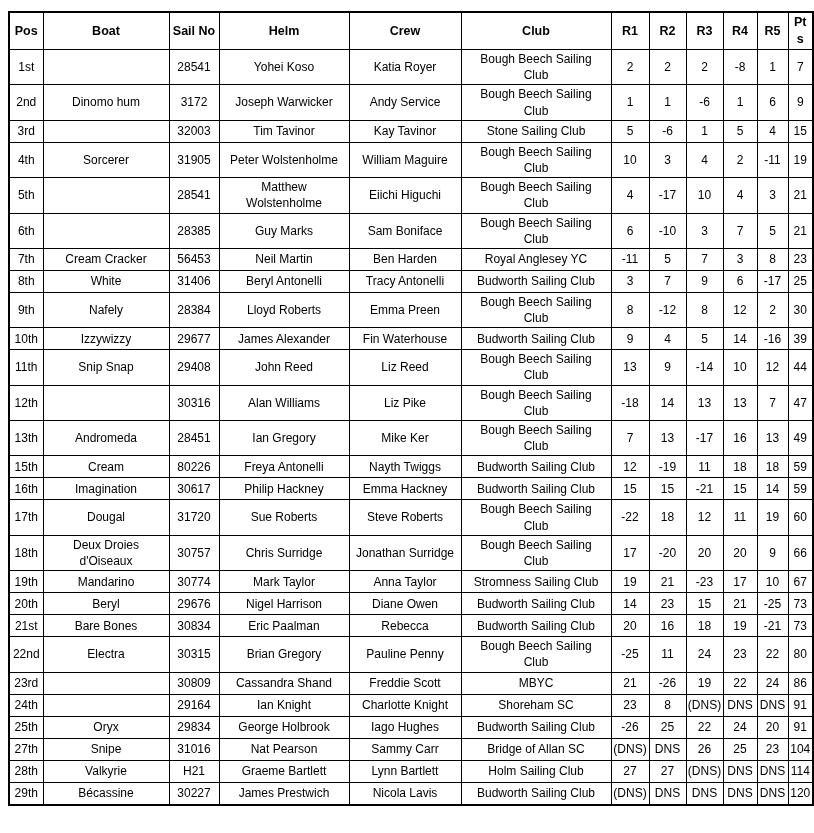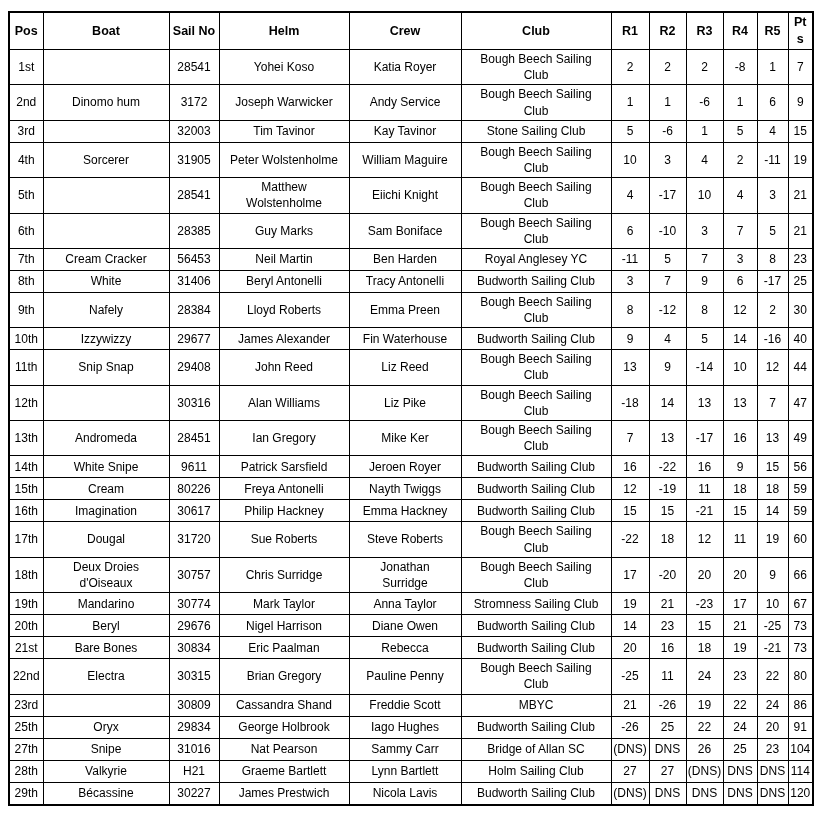--- a/index.html
+++ b/index.html
@@ -51,21 +51,21 @@
   col.c-r2   { width: 37px; }
   col.c-r3   { width: 37px; }
   col.c-r4   { width: 34px; }
   col.c-r5   { width: 31px; }
   col.c-pts  { width: 25px; }
   
   td.cell-pos   { padding: 1px 0; white-space: nowrap; }
   td.cell-boat  { padding: 1px 10px; }
   td.cell-sail-no { padding: 1px 2px; white-space: nowrap; margin-left: 24px; }
   td.cell-helm  { padding: 1px 3px; text-align: center; }
-  td.cell-crew  { padding: 1px 8px; text-align: center; }
+  td.cell-crew  { padding: 1px 0; text-align: center; }
   td.cell-club  { padding: 1px 9px; }
   td.cell-r1, td.cell-r2, td.cell-r3, td.cell-r4, td.cell-r5, td.cell-pts {
     padding: 1px 0;
     white-space: nowrap;
   }
 </style>
 </head>
 <body>
 
 <div class="page">
@@ -155,21 +155,21 @@
           <td class="cell-r3">4</td>
           <td class="cell-r4">2</td>
           <td class="cell-r5">-11</td>
           <td class="cell-pts">19</td>
         </tr>
         <tr>
           <td class="cell-pos">5th</td>
           <td class="cell-boat"></td>
           <td class="cell-sail-no">28541</td>
           <td class="cell-helm">Matthew Wolstenholme</td>
-          <td class="cell-crew">Eiichi Knight</td>
+          <td class="cell-crew">Eiichi Higuchi</td>
           <td class="cell-club">Bough Beech Sailing Club</td>
           <td class="cell-r1">4</td>
           <td class="cell-r2">-17</td>
           <td class="cell-r3">10</td>
           <td class="cell-r4">4</td>
           <td class="cell-r5">3</td>
           <td class="cell-pts">21</td>
         </tr>
         <tr>
           <td class="cell-pos">6th</td>
@@ -232,21 +232,21 @@
           <td class="cell-boat">Izzywizzy</td>
           <td class="cell-sail-no">29677</td>
           <td class="cell-helm">James Alexander</td>
           <td class="cell-crew">Fin Waterhouse</td>
           <td class="cell-club">Budworth Sailing Club</td>
           <td class="cell-r1">9</td>
           <td class="cell-r2">4</td>
           <td class="cell-r3">5</td>
           <td class="cell-r4">14</td>
           <td class="cell-r5">-16</td>
-          <td class="cell-pts">40</td>
+          <td class="cell-pts">39</td>
         </tr>
         <tr>
           <td class="cell-pos">11th</td>
           <td class="cell-boat">Snip Snap</td>
           <td class="cell-sail-no">29408</td>
           <td class="cell-helm">John Reed</td>
           <td class="cell-crew">Liz Reed</td>
           <td class="cell-club">Bough Beech Sailing Club</td>
           <td class="cell-r1">13</td>
           <td class="cell-r2">9</td>
@@ -275,34 +275,20 @@
           <td class="cell-sail-no">28451</td>
           <td class="cell-helm">Ian Gregory</td>
           <td class="cell-crew">Mike Ker</td>
           <td class="cell-club">Bough Beech Sailing Club</td>
           <td class="cell-r1">7</td>
           <td class="cell-r2">13</td>
           <td class="cell-r3">-17</td>
           <td class="cell-r4">16</td>
           <td class="cell-r5">13</td>
           <td class="cell-pts">49</td>
-        </tr>
-        <tr>
-          <td class="cell-pos">14th</td>
-          <td class="cell-boat">White Snipe</td>
-          <td class="cell-sail-no">9611</td>
-          <td class="cell-helm">Patrick Sarsfield</td>
-          <td class="cell-crew">Jeroen Royer</td>
-          <td class="cell-club">Budworth Sailing Club</td>
-          <td class="cell-r1">16</td>
-          <td class="cell-r2">-22</td>
-          <td class="cell-r3">16</td>
-          <td class="cell-r4">9</td>
-          <td class="cell-r5">15</td>
-          <td class="cell-pts">56</td>
         </tr>
         <tr>
           <td class="cell-pos">15th</td>
           <td class="cell-boat">Cream</td>
           <td class="cell-sail-no">80226</td>
           <td class="cell-helm">Freya Antonelli</td>
           <td class="cell-crew">Nayth Twiggs</td>
           <td class="cell-club">Budworth Sailing Club</td>
           <td class="cell-r1">12</td>
           <td class="cell-r2">-19</td>
@@ -417,20 +403,34 @@
           <td class="cell-crew">Freddie Scott</td>
           <td class="cell-club">MBYC</td>
           <td class="cell-r1">21</td>
           <td class="cell-r2">-26</td>
           <td class="cell-r3">19</td>
           <td class="cell-r4">22</td>
           <td class="cell-r5">24</td>
           <td class="cell-pts">86</td>
         </tr>
         <tr>
+          <td class="cell-pos">24th</td>
+          <td class="cell-boat"></td>
+          <td class="cell-sail-no">29164</td>
+          <td class="cell-helm">Ian Knight</td>
+          <td class="cell-crew">Charlotte Knight</td>
+          <td class="cell-club">Shoreham SC</td>
+          <td class="cell-r1">23</td>
+          <td class="cell-r2">8</td>
+          <td class="cell-r3">(DNS)</td>
+          <td class="cell-r4">DNS</td>
+          <td class="cell-r5">DNS</td>
+          <td class="cell-pts">91</td>
+        </tr>
+        <tr>
           <td class="cell-pos">25th</td>
           <td class="cell-boat">Oryx</td>
           <td class="cell-sail-no">29834</td>
           <td class="cell-helm">George Holbrook</td>
           <td class="cell-crew">Iago Hughes</td>
           <td class="cell-club">Budworth Sailing Club</td>
           <td class="cell-r1">-26</td>
           <td class="cell-r2">25</td>
           <td class="cell-r3">22</td>
           <td class="cell-r4">24</td>

